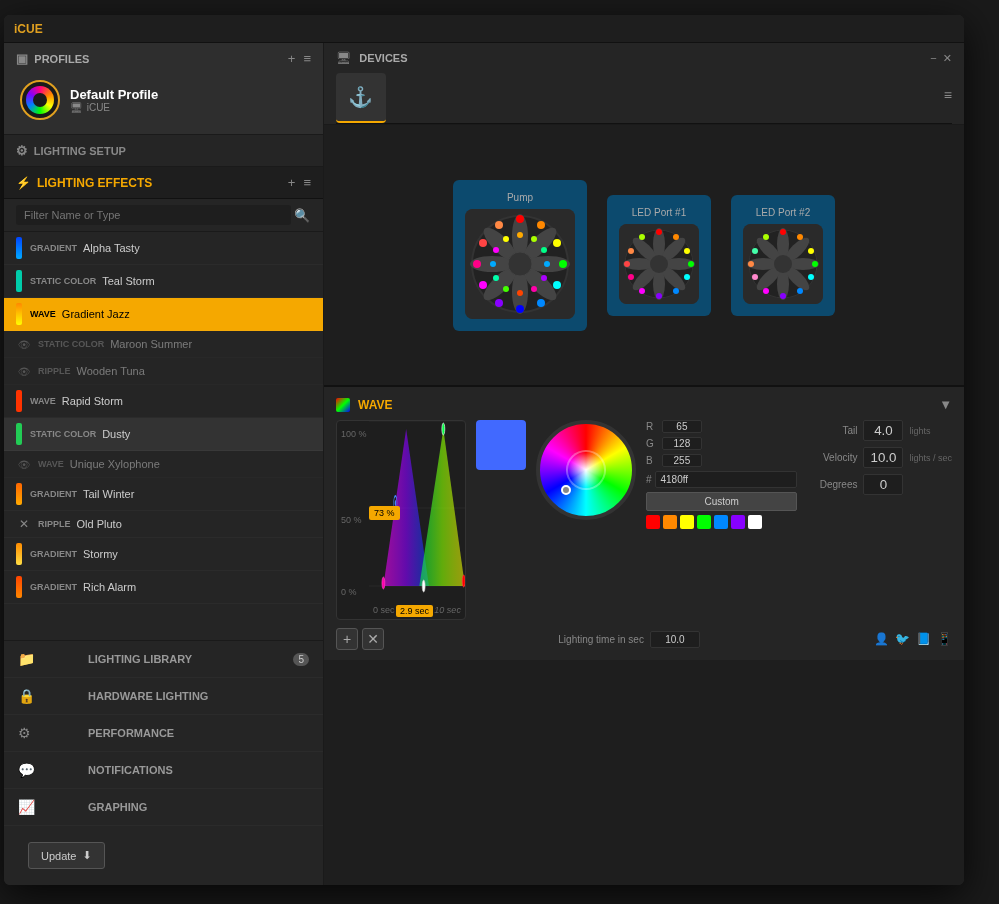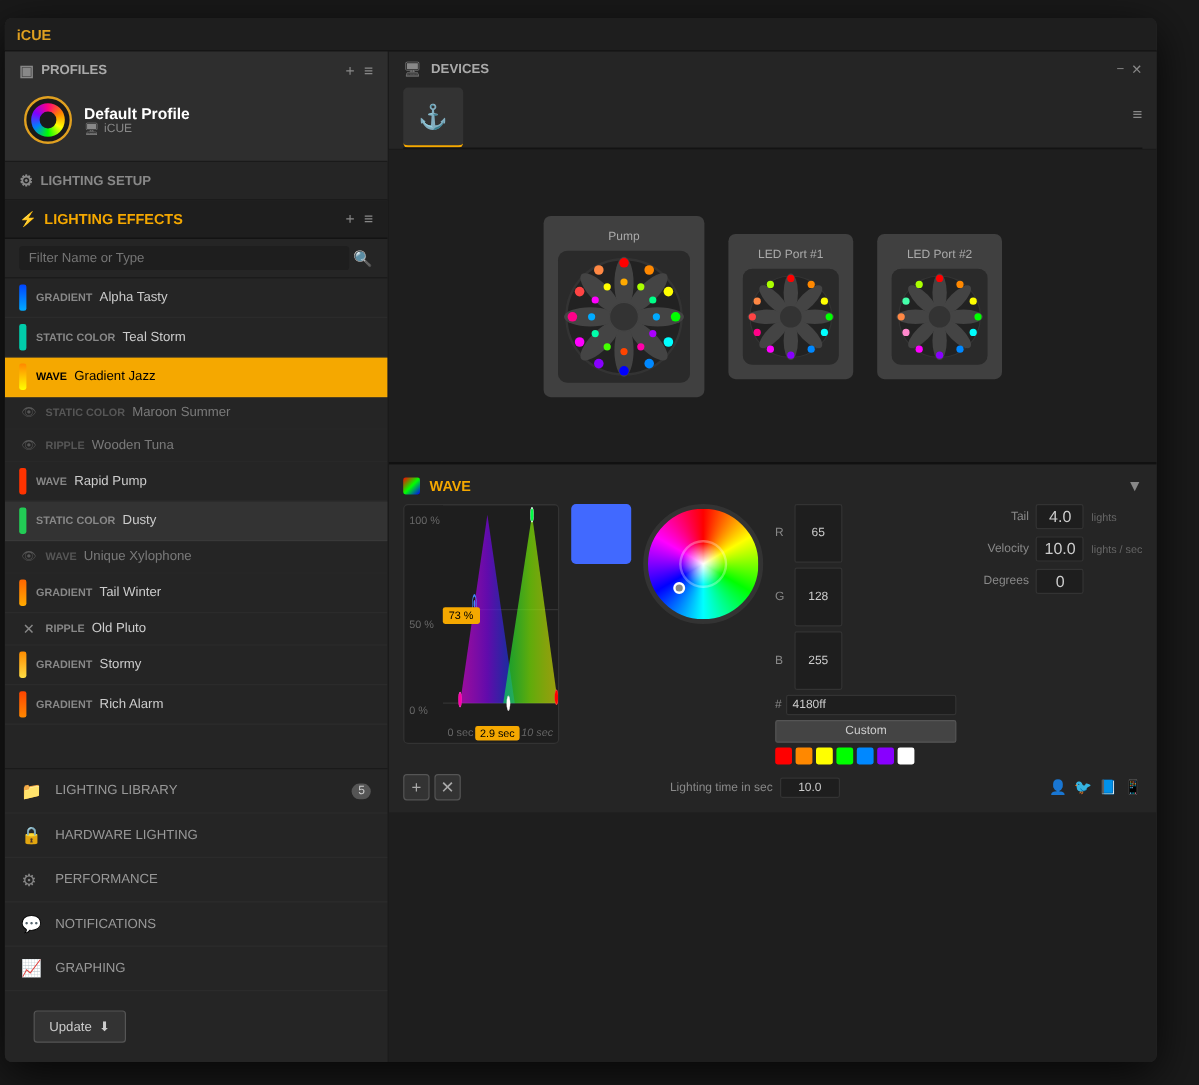--- a/index.html
+++ b/index.html
@@ -282,22 +282,23 @@
     }
     .sidebar-nav-icon {
       color: #888;
       font-size: 14px;
       margin-right: 10px;
       width: 18px;
     }
     .sidebar-nav-label {
       color: #999;
       font-size: 11px;
-      font-weight: normal;
+      font-weight: bold;
       flex: 1;
+      margin-left: 42px;
     }
     .sidebar-nav-badge {
       background: #555;
       color: #ccc;
       font-size: 10px;
       padding: 1px 5px;
       border-radius: 8px;
     }
 
     .update-btn {
@@ -360,21 +361,21 @@
       align-items: center;
       justify-content: center;
       gap: 20px;
       padding: 20px;
       min-height: 200px;
       max-height: 260px;
     }
 
     
     .fan-component {
-      background: #404040;
+      background: #0c4a6e;
       border-radius: 6px;
       padding: 12px;
       display: flex;
       flex-direction: column;
       align-items: center;
       gap: 6px;
       cursor: pointer;
     }
     .fan-label {
       color: #aaa;
@@ -440,21 +441,21 @@
       gap: 4px;
     }
     .rgb-label {
       color: #888;
       width: 12px;
     }
     .rgb-value {
       color: #ccc;
       background: #1e1e1e;
       border: 1px solid #333;
-      padding: 18px 4px;
+      padding: 0 4px;
       width: 40px;
       text-align: center;
       border-radius: 2px;
       font-size: 10px;
     }
     .hex-row {
       display: flex;
       align-items: center;
       gap: 4px;
     }
@@ -635,21 +636,21 @@
           <span class="effect-name">Maroon Summer</span>
         </div>
         <div class="effect-item disabled">
           <div class="effect-icon">👁</div>
           <span class="effect-type">RIPPLE</span>
           <span class="effect-name">Wooden Tuna</span>
         </div>
         <div class="effect-item">
           <div class="effect-color-bar" style="background: #ff3300;"></div>
           <span class="effect-type">WAVE</span>
-          <span class="effect-name">Rapid Pump</span>
+          <span class="effect-name">Rapid Storm</span>
         </div>
         <div class="effect-item selected">
           <div class="effect-color-bar" style="background: #22cc55;"></div>
           <span class="effect-type">STATIC COLOR</span>
           <span class="effect-name">Dusty</span>
           <span class="effect-delete">🗑</span>
         </div>
         <div class="effect-item disabled">
           <div class="effect-icon">👁</div>
           <span class="effect-type">WAVE</span>

